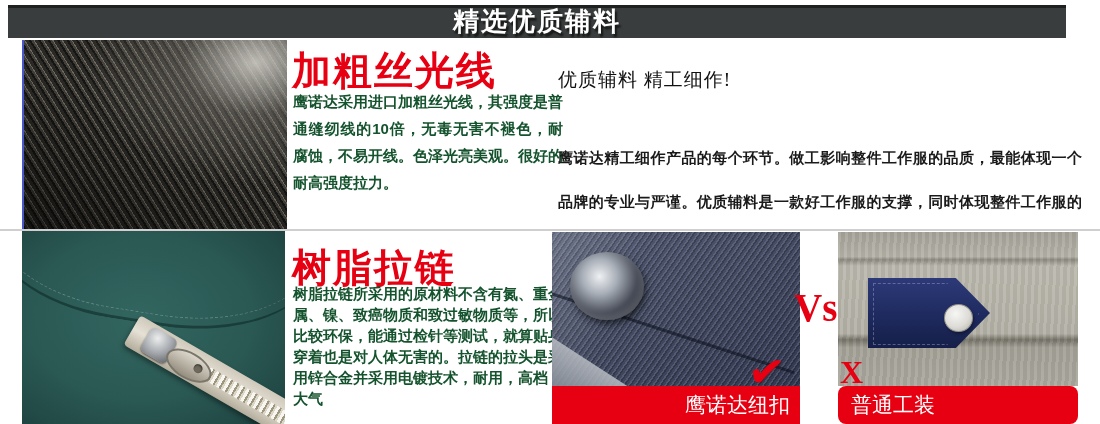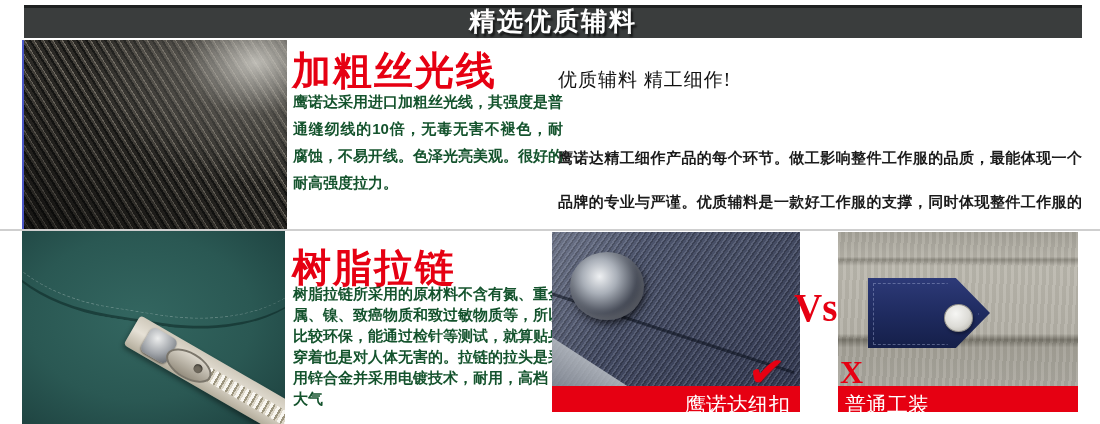--- a/index.html
+++ b/index.html
@@ -1,20 +1,20 @@
 <!DOCTYPE html>
 <html><head>
 <meta charset="utf-8">
 <style>
   html,body{margin:0;padding:0;background:#ffffff;}
   .page{position:relative;width:1100px;height:424px;background:#ffffff;overflow:hidden;
         font-family:"Liberation Sans","DejaVu Sans",sans-serif;}
 
   
-  .header-bar{position:absolute;left:24px;top:5px;width:1058px;height:33px;
+  .header-bar{position:absolute;left:8px;top:5px;width:1058px;height:33px;
               background:#3a3d3d;box-shadow:inset 0 3px 0 rgba(0,0,0,.45);
               display:flex;align-items:center;justify-content:center;}
   .header-title{color:#ffffff;font-size:26px;font-weight:bold;letter-spacing:2px;
                 text-shadow:2px 3px 2px rgba(0,0,0,.65);}
 
   
   .divider{position:absolute;left:0;top:229px;width:1100px;height:2px;background:#cfcfcf;}
 
   
   .photo{position:absolute;overflow:hidden;}
@@ -66,24 +66,24 @@
     background:linear-gradient(180deg,#2d3a78 0%,#1e2a5e 55%,#151f49 100%);
     clip-path:polygon(0 0, 72% 0, 100% 50%, 72% 100%, 0 100%);
     box-shadow:2px 3px 4px rgba(0,0,0,.35);}
   .strap-stitch{position:absolute;left:35px;top:51px;width:104px;height:60px;
     border:1px dashed rgba(160,170,210,.45);clip-path:polygon(0 0, 70% 0, 100% 50%, 70% 100%, 0 100%);}
   .snap-button{position:absolute;left:106px;top:72px;width:27px;height:26px;border-radius:50%;
     background:radial-gradient(circle at 40% 34%, #f6f6f4 0%, #dddcd7 55%, #aeaca4 100%);
     border:1px solid #96948c;box-shadow:1px 2px 3px rgba(0,0,0,.35);}
 
   
-  .cmp-label{position:absolute;top:386px;height:26px;background:#e60012;color:#ffffff;
+  .cmp-label{position:absolute;top:386px;height:38px;background:#e60012;color:#ffffff;
     font-family:"Liberation Serif","DejaVu Serif",serif;font-size:21px;line-height:38px;}
   .cmp-label-good{left:552px;width:248px;text-align:right;box-sizing:border-box;padding-right:10px;}
-  .cmp-label-bad{left:838px;width:240px;text-align:left;box-sizing:border-box;padding-left:7px;}
+  .cmp-label-bad{left:838px;width:240px;text-align:left;box-sizing:border-box;padding-left:13px;border-radius:8px;}
 
   
   .vs-label{position:absolute;left:794px;top:286px;width:48px;text-align:left;color:#e60012;
     font-family:"Liberation Serif","DejaVu Serif",serif;font-size:39px;font-weight:bold;line-height:44px;}
   .mark{position:absolute;color:#e60012;font-weight:bold;}
   .mark-good{left:748px;top:346px;font-size:44px;font-family:"DejaVu Sans",sans-serif;
     text-shadow:1px 1px 1px rgba(120,0,0,.35);transform:rotate(6deg);}
   .mark-bad{left:840px;top:354px;font-size:32px;font-family:"Liberation Serif","DejaVu Serif",serif;}
 
   

